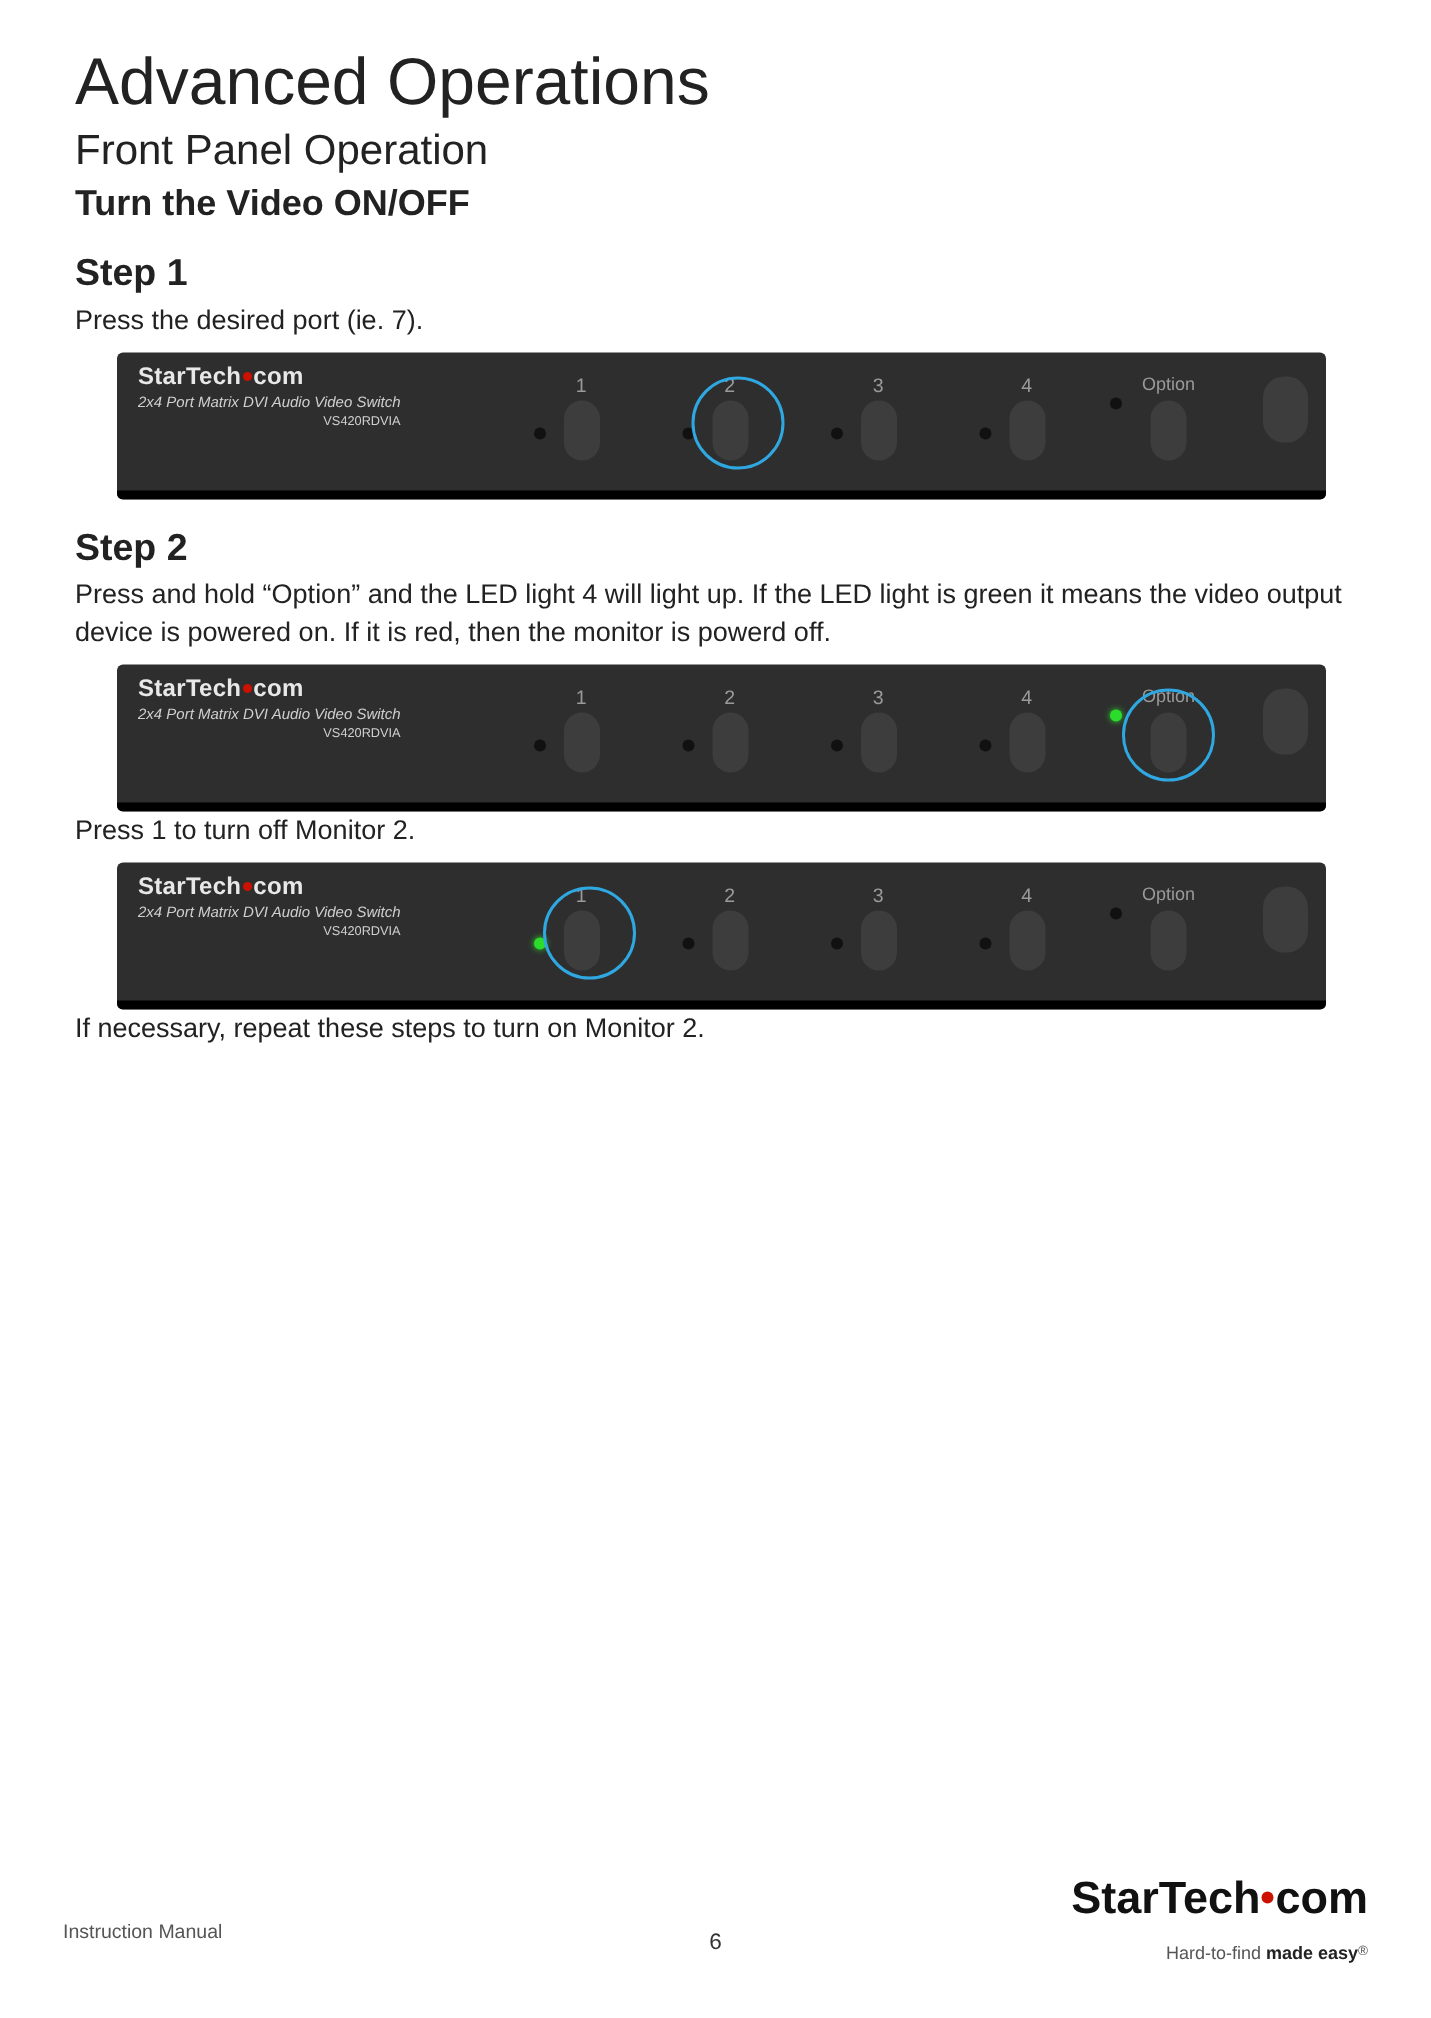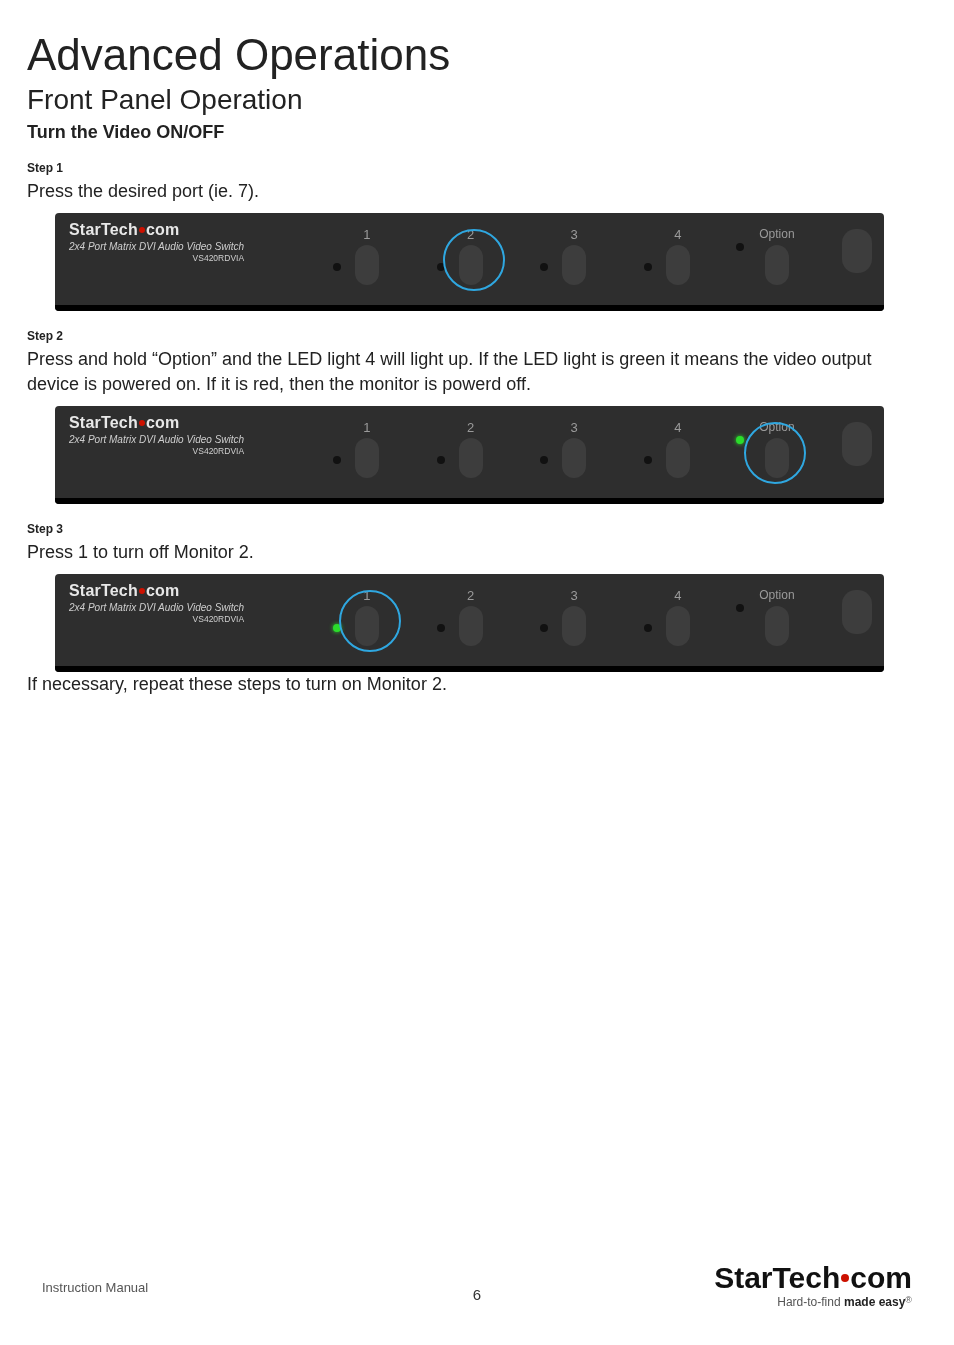--- a/index.html
+++ b/index.html
@@ -1,21 +1,21 @@
 <!DOCTYPE html>
 <html><head>
 <meta charset="utf-8">
 <style>
   * { box-sizing: border-box; margin: 0; padding: 0; }
   html, body { width: 954px; height: 1345px; background: #fff; font-family: "Segoe UI", "Helvetica Neue", Arial, sans-serif; color: #222; }
-  .page { position: relative; width: 954px; height: 1345px; padding: 30px 42px 40px 27px; }
+  .page { position: relative; width: 954px; height: 1345px; padding: 30px 42px 40px 50px; }
   h1.title { font-size: 44px; font-weight: 400; letter-spacing: 0px; margin-bottom: 2px; }
   h2.section { font-size: 28px; font-weight: 400; color: #222; margin-top: 4px; margin-bottom: 4px; }
-  h3.sub { font-size: 18px; font-weight: 700; margin-top: 6px; margin-bottom: 6px; }
-  h4.step { font-size: 12px; font-weight: 700; margin-top: 18px; margin-bottom: 4px; }
+  h3.sub { font-size: 24px; font-weight: 700; margin-top: 6px; margin-bottom: 6px; }
+  h4.step { font-size: 25px; font-weight: 700; margin-top: 18px; margin-bottom: 4px; }
   p.body { font-size: 18px; font-weight: 400; line-height: 1.35; margin-bottom: 10px; }
   .panel-wrap { padding: 0 28px; margin-top: 6px; }
   .panel { position: relative; width: 100%; height: 98px; background: #2e2e2e; border-radius: 4px; overflow: hidden; }
   .panel::after { content:""; position:absolute; left:0; right:0; bottom:0; height:6px; background:#000; }
   .brand { position: absolute; left: 14px; top: 8px; color: #e8e8e8; }
   .brand .logo { font-size: 16px; font-weight: 600; letter-spacing: 0.2px; }
   .brand .logo .dot { display:inline-block; width:6px; height:6px; background:#c10; border-radius:50%; margin:0 1px 2px 1px; vertical-align:middle;}
   .brand .desc { font-size: 10px; color: #cfcfcf; margin-top: 2px; line-height: 1.2; font-style: italic; }
   .brand .model { font-size: 8.5px; color: #cfcfcf; text-align: right; }
   .btns { position: absolute; left: 260px; right: 60px; top: 0; bottom: 6px; display: flex; align-items: center; }
@@ -29,21 +29,21 @@
   .option .led { top: 30px; left: 6px; }
   .option .btn-pad { top: 32px; }
   .aux-pad { position:absolute; right: 12px; top: 16px; width: 30px; height: 44px; background:#3d3d3d; border-radius: 14px; }
   .circle { position:absolute; border: 2px solid #2fa7e0; border-radius: 50%; pointer-events:none; }
   .footer { position: absolute; left: 42px; right: 42px; bottom: 30px; height: 80px; }
   .footer .instr { position:absolute; left:0; bottom:20px; font-size: 13px; color:#555;margin-top:33px; }
   .footer .pgnum { position:absolute; left:50%; transform:translateX(-50%); bottom:12px; font-size:15px; color:#333; }
   .footer .flogo { position:absolute; right:0; bottom:6px; text-align:right; }
   .footer .flogo .big { font-size: 30px; font-weight:600; color:#111; }
   .footer .flogo .big .dot { display:inline-block; width:8px; height:8px; background:#c10; border-radius:50%; margin:0 1px 4px 1px; vertical-align:middle;}
-  .footer .flogo .tag { font-size: 12px; color:#555; }
+  .footer .flogo .tag { font-size: 12px; color:#555;margin-top:12px; }
   .footer .flogo .tag b { font-weight:700; color:#222; }
   .footer .flogo .reg { font-size:9px; vertical-align: top; }
 </style>
 </head>
 <body>
 
 <div class="page">
   <h1 class="title">Advanced Operations</h1>
   <h2 class="section">Front Panel Operation</h2>
   <h3 class="sub">Turn the Video ON/OFF</h3>
@@ -123,21 +123,20 @@
           <div class="btn-num">Option</div>
           <div class="led green"></div>
           <div class="btn-pad"></div>
           <div class="circle" style="width:62px;height:62px;top:16px;left:14px;"></div>
         </div>
       </div>
       <div class="aux-pad"></div>
     </div>
   </div>
 
-  <h4 class="step">Step 3</h4>
   <p class="body">Press 1 to turn off Monitor 2.</p>
   <div class="panel-wrap">
     <div class="panel">
       <div class="brand">
         <div class="logo">StarTech<span class="dot"></span>com</div>
         <div class="desc">2x4 Port Matrix DVI Audio Video Switch</div>
         <div class="model">VS420RDVIA</div>
       </div>
       <div class="btns">
         <div class="btn-group">

